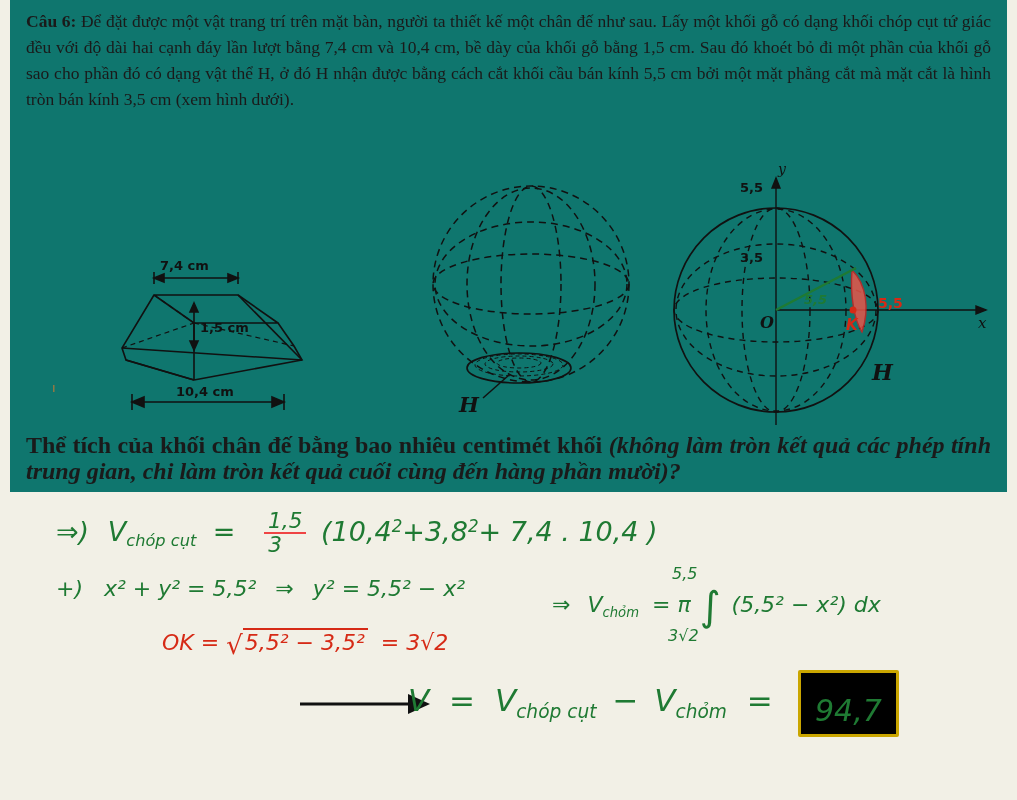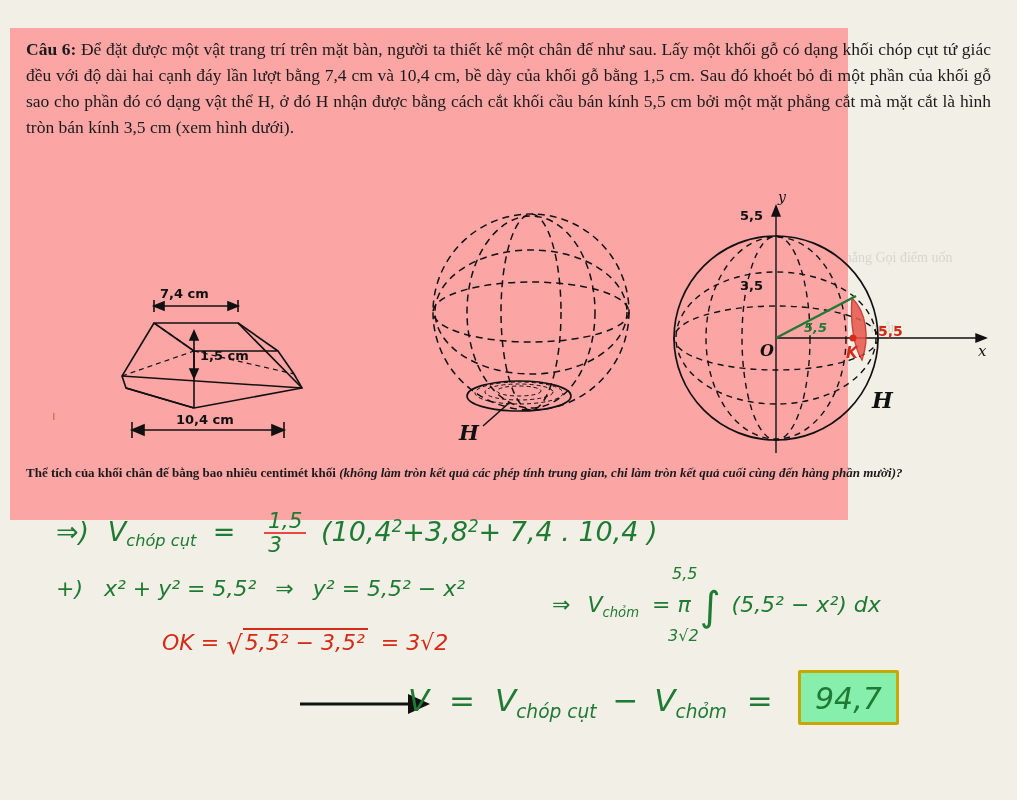--- a/index.html
+++ b/index.html
@@ -18,45 +18,44 @@
     position: absolute;
     left: 0; top: 0;
     width: 1017px;
     height: 800px;
   }
   
   .problem-panel {
     position: absolute;
     left: 10px;
     top: 0px;
-    width: 838px;
+    width: 997px;
     height: 492px;
-    background: #fca5a5;
+    background: #0f766e;
     box-shadow: 0 0 0 0 #fff;
-    margin-top: 28px;
   }
   .problem-text {
     position: absolute;
     left: 16px;
     top: 8px;
     width: 965px;
     font-size: 17.5px;
     line-height: 26px;
     color: #1a1a1a;
     text-align: justify;
     font-family: "Liberation Serif", serif;
   }
   .q-label { font-weight: bold; }
   .ital { font-style: italic; }
   .question-text {
     position: absolute;
     left: 16px;
     top: 432px;
     width: 965px;
-    font-size: 13px;
+    font-size: 24px;
     line-height: 26px;
     color: #1a1a1a;
     font-weight: bold;
     text-align: justify;
     font-family: Liberation Serif, serif;
   }
   .question-text .ital { font-style: italic; font-weight: bold; }
 
   
   .ghost {
@@ -95,26 +94,26 @@
   }
   .hw.red { color: #d62a16; }
   .hw.big { font-size: 27px; }
   .hw.mid { font-size: 22px; }
   .hw.sm { font-size: 16px; }
   .sub { font-size: .6em; vertical-align: -0.35em; }
   .sup { font-size: .62em; vertical-align: 0.5em; }
   .boxed {
     position: absolute;
     border: 3px solid #caa600;
-    background: #86efac;
+    background: #000000;
     color: #1f7a33;
     font-family: "DejaVu Sans", sans-serif;
     font-style: italic;
     font-size: 30px;
-    padding: 8px 14px 6px 14px;
+    padding: 20px 14px 6px 14px;
     border-radius: 2px;
   }
   .frac {
     display: inline-block;
     text-align: center;
     vertical-align: middle;
     font-size: .8em;
     line-height: 1.02;
   }
   .frac .num { display: block; border-bottom: 2px solid #ef4444; padding: 0 4px; margin-left: 20px; }

